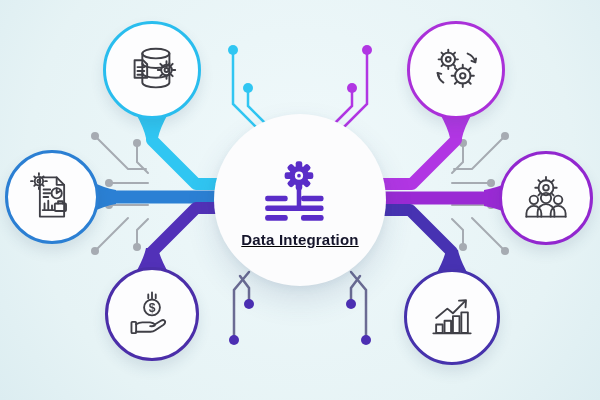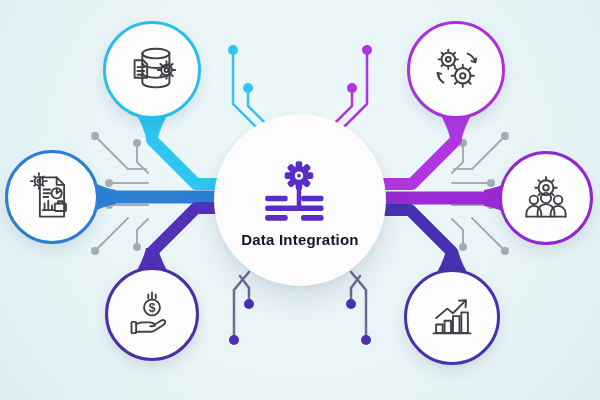--- a/index.html
+++ b/index.html
@@ -9,20 +9,21 @@
     background: radial-gradient(circle at 50% 42%, #f0f9fb 0%, var(--c-background, #e6f3f5) 72%, #dcedf1 100%);
   }
   svg.wires { position:absolute; left:0; top:0; }
   .node { position:absolute; border-radius:50%; box-sizing:border-box;
           display:flex; align-items:center; justify-content:center; background:#fdfdfe; }
   .sat  { border:3px solid #999; box-shadow: 0 7px 14px rgba(40,70,110,0.12); }
   .center-node {
     left:214px; top:114px; width:172px; height:172px; background:#fcfcfd;
     flex-direction:column;
     box-shadow: 0 14px 30px rgba(50,80,120,0.14), 0 3px 8px rgba(50,80,120,0.07);
+    text-decoration: underline;
   }
   .center-title { font-size:15px; font-weight:700; color:var(--c-title-text, #15152b); letter-spacing:0.2px; margin-top:4px; }
   .tl { left:103px; top:21px;  width:98px; height:98px; }
   .l  { left:5px;   top:150px; width:94px; height:94px; }
   .bl { left:105px; top:267px; width:94px; height:94px; }
   .tr { left:407px; top:21px;  width:98px; height:98px; }
   .r  { left:499px; top:151px; width:94px; height:94px; }
   .br { left:404px; top:269px; width:96px; height:96px; }
   .ic { stroke:var(--c-icon-stroke, #3f3f46); stroke-width:2; fill:none;
         stroke-linecap:round; stroke-linejoin:round; }

